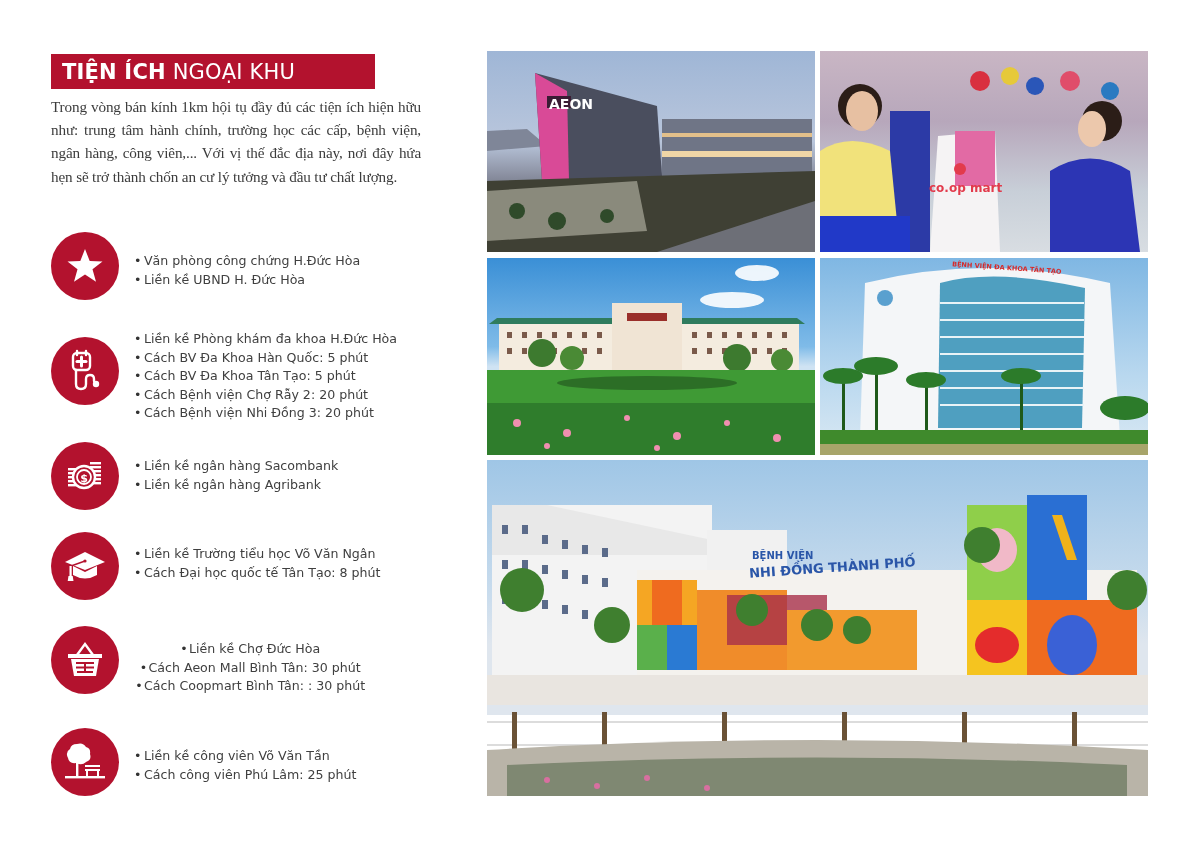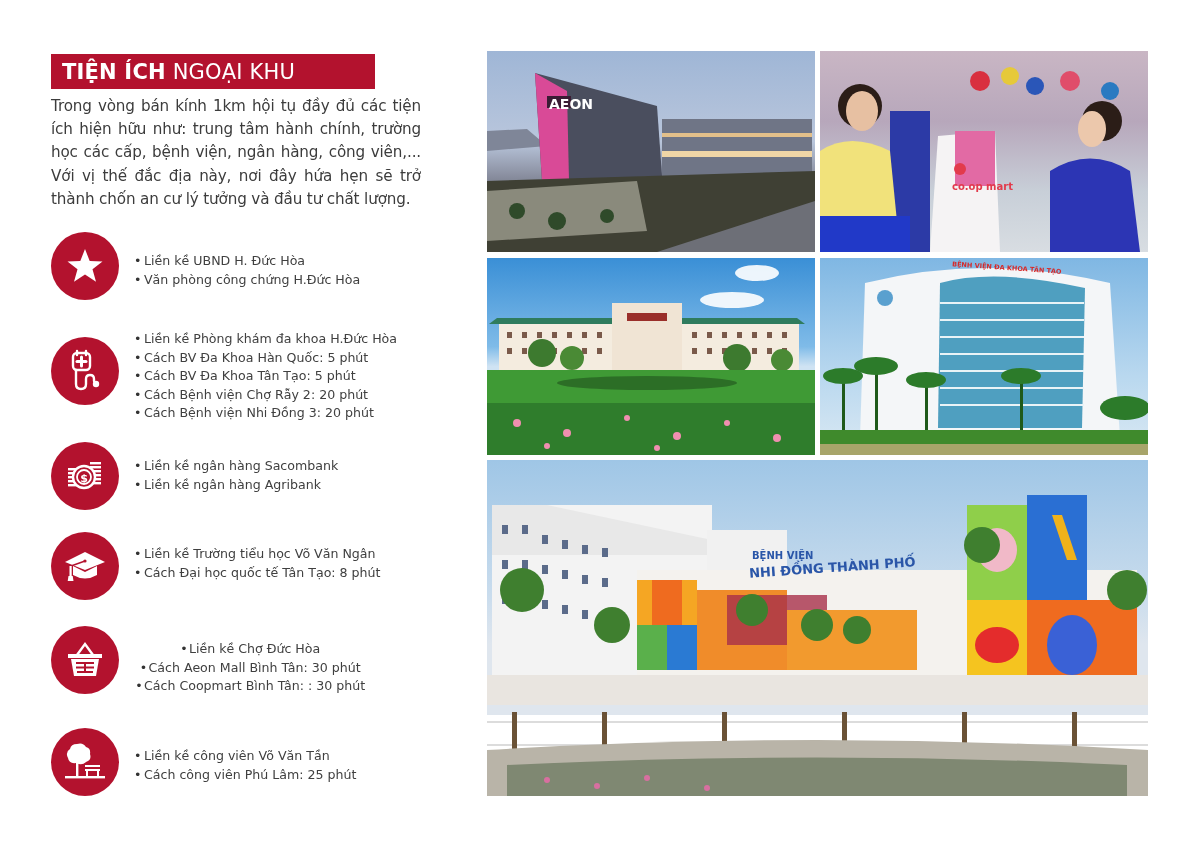--- a/index.html
+++ b/index.html
@@ -1,21 +1,21 @@
 <!DOCTYPE html>
 <html><head>
 <meta charset="utf-8">
 <style>
   html,body{margin:0;padding:0;}
   body{width:1200px;height:848px;background:#ffffff;position:relative;overflow:hidden;font-family:"DejaVu Sans","Liberation Sans",sans-serif;color:#3a3a3a;}
   .header-bar{position:absolute;left:51px;top:54px;width:324px;height:35px;background:#b3122e;display:flex;align-items:center;}
   .header-bar .t{color:#fff;font-size:21px;letter-spacing:0.2px;margin-left:11px;white-space:nowrap;}
   .header-bar .t b{font-weight:bold;}
   .header-bar .t span.light{font-weight:normal;}
-  .intro{position:absolute;left:51px;top:95px;width:370px;font-size:15.2px;line-height:23.2px;color:#3c3c3c;text-align:justify;letter-spacing:-0.15px;}
+  .intro{position:absolute;left:51px;top:95px;width:370px;font-size:15.2px;line-height:23.2px;color:#3c3c3c;text-align:justify;letter-spacing:-0.15px;font-family:Liberation Serif, serif;}
   .amenity{position:absolute;left:51px;width:380px;}
   .circle{position:absolute;left:0;width:68px;height:68px;border-radius:50%;background:#b3122e;display:flex;align-items:center;justify-content:center;}
   .circle svg{width:44px;height:44px;}
   .items{position:absolute;left:83px;list-style:none;margin:0;padding:0;font-size:12.6px;line-height:18.5px;color:#404040;white-space:nowrap;}
   .items li::before{content:"•";display:inline-block;width:10px;color:#333;}
   .photo{position:absolute;overflow:hidden;}
   .photo .cap{position:absolute;font-weight:bold;white-space:nowrap;}
 </style>
 </head>
 <body>
@@ -26,22 +26,22 @@
 
 <div class="intro">Trong vòng bán kính 1km hội tụ đầy đủ các tiện ích hiện hữu như: trung tâm hành chính, trường học các cấp, bệnh viện, ngân hàng, công viên,... Với vị thế đắc địa này, nơi đây hứa hẹn sẽ trở thành chốn an cư lý tưởng và đầu tư chất lượng.</div>
 
 <div class="amenity" style="top:232px;">
   <div class="circle">
     <svg viewBox="0 0 44 44">
         <polygon points="22,5 26.7,17 39.5,17.4 29.5,25.3 33,37.8 22,30.5 11,37.8 14.5,25.3 4.5,17.4 17.3,17" fill="#fff"></polygon>
       </svg>
   </div>
   <ul class="items" style="top:20px;">
+    <li>Văn phòng công chứng H.Đức Hòa</li>
     <li>Liền kề UBND H. Đức Hòa</li>
-    <li>Văn phòng công chứng H.Đức Hòa</li>
   </ul>
 </div>
 
 <div class="amenity" style="top:337px;">
   <div class="circle">
     <svg viewBox="0 0 44 44" fill="none" stroke="#fff" stroke-width="2.4" stroke-linecap="round">
       <rect x="10" y="4" width="17" height="17" rx="4"></rect>
       <line x1="14" y1="2" x2="14" y2="6"></line>
         <line x1="23" y1="2" x2="23" y2="6"></line>
       <line x1="18.5" y1="8" x2="18.5" y2="17" stroke-width="3"></line>
@@ -169,21 +169,21 @@
     <ellipse cx="42" cy="60" rx="16" ry="20" fill="#e7c0a2"></ellipse>
     <path d="M0 100 Q30 80 70 100 L80 201 L0 201 Z" fill="#f1e27b"></path>
     <circle cx="282" cy="70" r="20" fill="#2b1d17"></circle>
     <ellipse cx="272" cy="78" rx="14" ry="18" fill="#ecc8ac"></ellipse>
     <path d="M230 120 Q270 95 310 120 L320 201 L230 201 Z" fill="#2c35b4"></path>
     <rect x="0" y="165" width="90" height="36" fill="#2139c8"></rect>
     <path d="M118 85 L175 80 L180 201 L110 201 Z" fill="#f5f3f4"></path>
     <rect x="135" y="80" width="40" height="55" fill="#e26aa4"></rect>
     <circle cx="140" cy="118" r="6" fill="#e23b4c"></circle>
   </svg>
-  <div class="cap" style="left:132px;top:130px;font-size:10px;color:#e23b4c;">co.op mart</div>
+  <div class="cap" style="left:109px;top:130px;font-size:12px;color:#e23b4c;">co.op mart</div>
 </div>
 
 <div class="photo" style="left:487px;top:258px;width:328px;height:197px;background:linear-gradient(180deg,#3a8fd6 0%,#7fbbe8 45%,#cfe3f3 55%);">
   <svg width="328" height="197" viewBox="0 0 328 197" style="position:absolute;left:0;top:0;">
     <ellipse cx="270" cy="15" rx="22" ry="8" fill="#fff" opacity="0.9"></ellipse>
     <ellipse cx="245" cy="42" rx="32" ry="8" fill="#fff" opacity="0.9"></ellipse>
     <polygon points="10,60 310,60 318,66 2,66" fill="#2f7c5e"></polygon>
     <rect x="12" y="66" width="300" height="52" fill="#f4ecdf"></rect>
     <rect x="125" y="45" width="70" height="73" fill="#f0e4d4"></rect>
     <rect x="140" y="55" width="40" height="8" fill="#9a2f2a"></rect>

